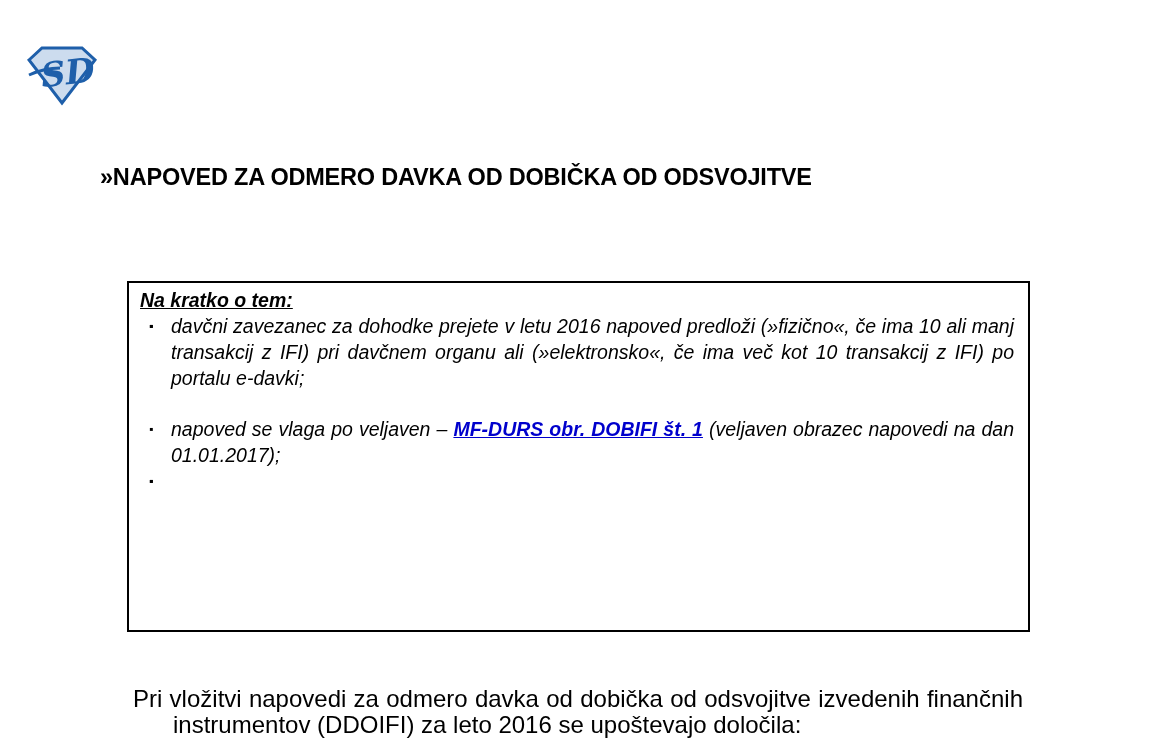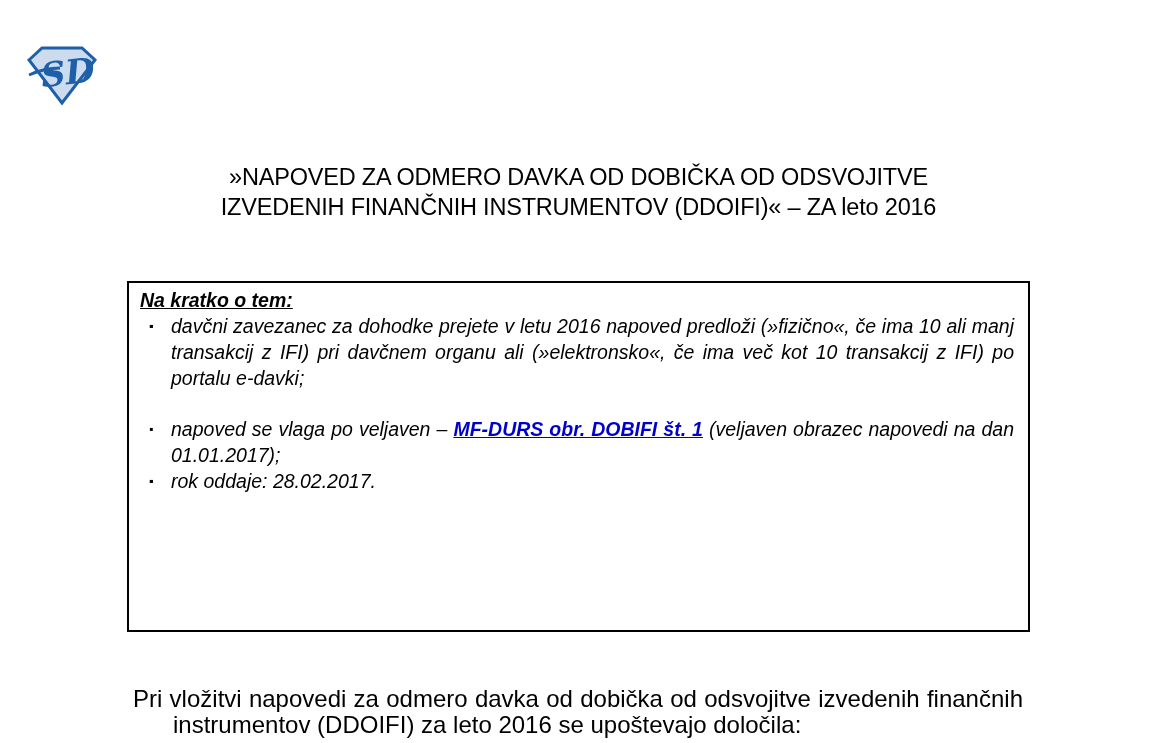--- a/index.html
+++ b/index.html
@@ -14,22 +14,22 @@
 
   .logo {
     position: absolute;
     left: 26px; top: 45px;
     width: 72px; height: 62px;
   }
 
   .doc-title {
     position: absolute;
     left: 100px; top: 162px; width: 957px;
-    text-align: center;
-    font-weight: normal;
+    text-align: left;
+    font-weight: bold;
     font-size: 23.5px;
     line-height: 30px;
     letter-spacing: -0.2px;
   }
   .doc-title div { white-space: nowrap; }
 
   .summary-box {
     position: absolute;
     left: 127px; top: 281px;
     width: 903px; height: 351px;
@@ -93,21 +93,20 @@
 <div class="logo">
   <svg width="72" height="62" viewBox="0 0 72 62">
     <polygon points="3,15 16,3 56,3 69,15 36,58" fill="#ccdcee" stroke="#1e5faa" stroke-width="3" stroke-linejoin="miter"></polygon>
     <path d="M3,30 C14,25 26,23 34,23" stroke="#1e5faa" stroke-width="3" fill="none"></path>
     <text x="15" y="40" font-size="34" font-weight="bold" font-style="italic" font-family="DejaVu Serif, serif" fill="#1e5faa" transform="rotate(-6 36 30)">SD</text>
   </svg>
 </div>
 
 <div class="doc-title">
   <div>»NAPOVED ZA ODMERO DAVKA OD DOBIČKA OD ODSVOJITVE</div>
-  <div>IZVEDENIH FINANČNIH INSTRUMENTOV (DDOIFI)« – ZA leto 2016</div>
 </div>
 
 <div class="summary-box">
   <div class="box-heading">Na kratko o tem:</div>
 
   <div class="bullet">
     <span class="marker">▪</span>
   </div>
 
   <div class="bullet">
@@ -121,19 +120,18 @@
     <span class="marker">▪</span>
     <span>napoved se vlaga po veljaven – </span><a class="form-link">MF-DURS obr. DOBIFI št. 1</a><span> (veljaven obrazec napovedi na dan 01.01.2017);</span>
   </div>
 
   <div class="bullet">
     <span class="marker">▪</span>
   </div>
 
   <div class="bullet">
     <span class="marker">▪</span>
-    <span>rok oddaje: 28.02.2017.</span>
   </div>
 </div>
 
 <div class="footer-para">Pri vložitvi napovedi za odmero davka od dobička od odsvojitve izvedenih finančnih instrumentov (DDOIFI) za leto 2016 se upoštevajo določila:</div>
 
 <div class="clipped-line">Zakona o davčnem postopku – ZDavP-2 in Zakona o dohodnini – ZDoh-2.</div>
 
 </body></html>

